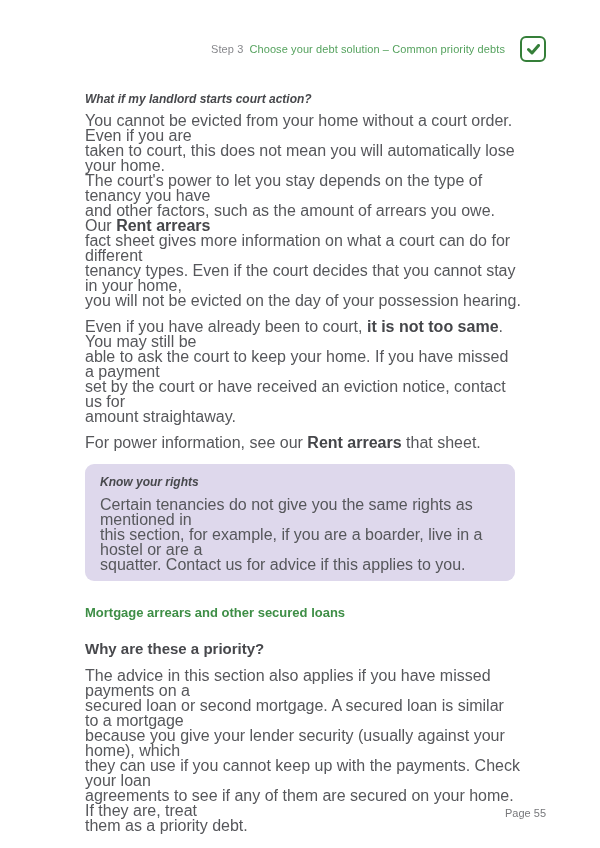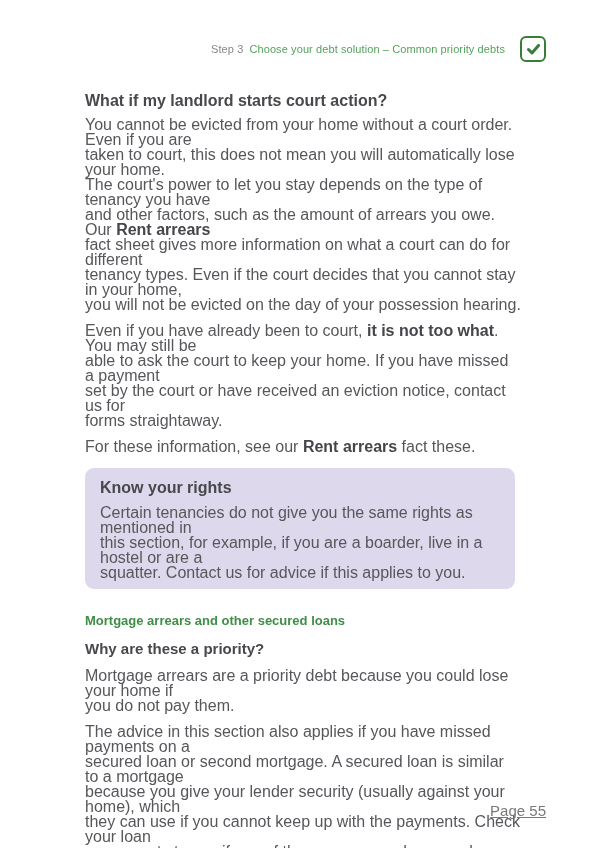--- a/index.html
+++ b/index.html
@@ -24,48 +24,49 @@
     border:2.5px solid #357f39;border-radius:6px;
     display:flex;align-items:center;justify-content:center;
     background:#ffffff;
   }
   .check-box svg{display:block;}
   
   .content{
     position:absolute;top:92px;left:85px;width:436px;
   }
   .h-bold{
-    font-size:16px;font-weight:bold;color:#47484c;
+    font-size:12px;font-weight:bold;color:#47484c;
     margin:0 0 7px 0;
+    font-style:italic;
   }
   .para{
     font-size:16px;line-height:15px;
     white-space:pre-line;
     margin:0 0 11px 0;color:#56575b;
   }
   .para strong{color:#45464a;}
   .callout{
     background:#ded8ec;border-radius:9px;
     padding:11px 15px 9px 15px;
     margin:14px 0 0 0;width:400px;
   }
   .callout .h-bold{margin-bottom:8px;}
   .callout .para{margin-bottom:0;}
   .section-heading{
     font-size:13px;font-weight:bold;color:#3e8e46;
-    margin:24px 0 12px 0;
+    margin:24px 0 20px 0;
   }
   .sub-heading{
     font-size:15px;font-weight:bold;color:#47484c;
     margin:0 0 11px 0;
   }
   
   .footer{
     position:absolute;right:54px;bottom:29px;
-    font-size:15px;color:#77787b;text-decoration:underline;
+    font-size:11px;color:#77787b;
   }
 </style>
 </head>
 <body>
 
 <div class="page">
 
   <div class="header">
     <div class="header-text">
       <span class="step-label">Step 3</span><span class="header-title">Choose your debt solution – Common priority debts</span>
@@ -83,40 +84,38 @@
 
     <div class="para"><span>You cannot be evicted from your home without a court order. Even if you are
 taken to court, this does not mean you will automatically lose your home.
 The court's power to let you stay depends on the type of tenancy you have
 and other factors, such as the amount of arrears you owe. Our </span><strong>Rent arrears</strong><span>
 fact sheet gives more information on what a court can do for different
 tenancy types. Even if the court decides that you cannot stay in your home,
 you will not be evicted on the day of your possession hearing.</span></div>
 
 
-    <div class="para"><span>Even if you have already been to court, </span><strong>it is not too what</strong><span>. You may still be
+    <div class="para"><span>Even if you have already been to court, </span><strong>it is not too same</strong><span>. You may still be
 able to ask the court to keep your home. If you have missed a payment
 set by the court or have received an eviction notice, contact us for
-forms straightaway.</span></div>
+amount straightaway.</span></div>
 
-    <div class="para"><span>For these information, see our </span><strong>Rent arrears</strong><span> fact these.</span></div>
+    <div class="para"><span>For power information, see our </span><strong>Rent arrears</strong><span> that sheet.</span></div>
 
     <div class="callout">
       <div class="h-bold">Know your rights</div>
       <div class="para">Certain tenancies do not give you the same rights as mentioned in
 this section, for example, if you are a boarder, live in a hostel or are a
 squatter. Contact us for advice if this applies to you.</div>
     </div>
 
     <div class="section-heading">Mortgage arrears and other secured loans</div>
 
     <div class="sub-heading">Why are these a priority?</div>
 
-    <div class="para">Mortgage arrears are a priority debt because you could lose your home if
-you do not pay them.</div>
 
     <div class="para">The advice in this section also applies if you have missed payments on a
 secured loan or second mortgage. A secured loan is similar to a mortgage
 because you give your lender security (usually against your home), which
 they can use if you cannot keep up with the payments. Check your loan
 agreements to see if any of them are secured on your home. If they are, treat
 them as a priority debt.</div>
 
   </div>
 

